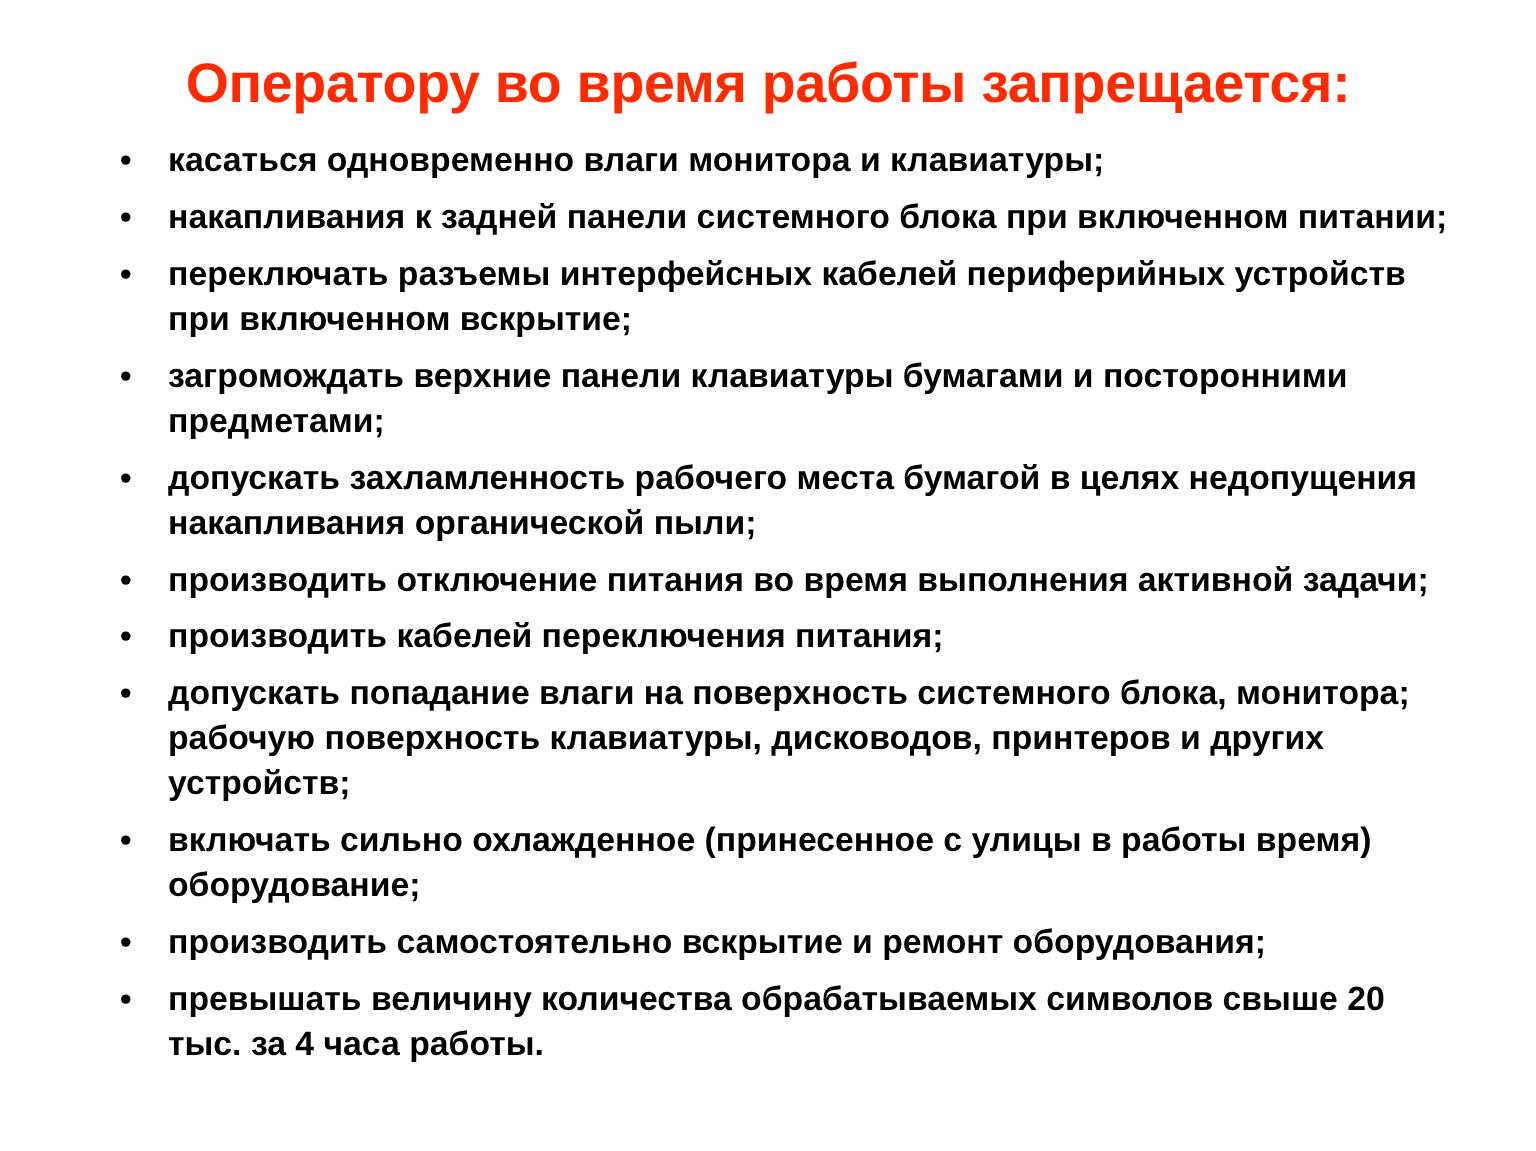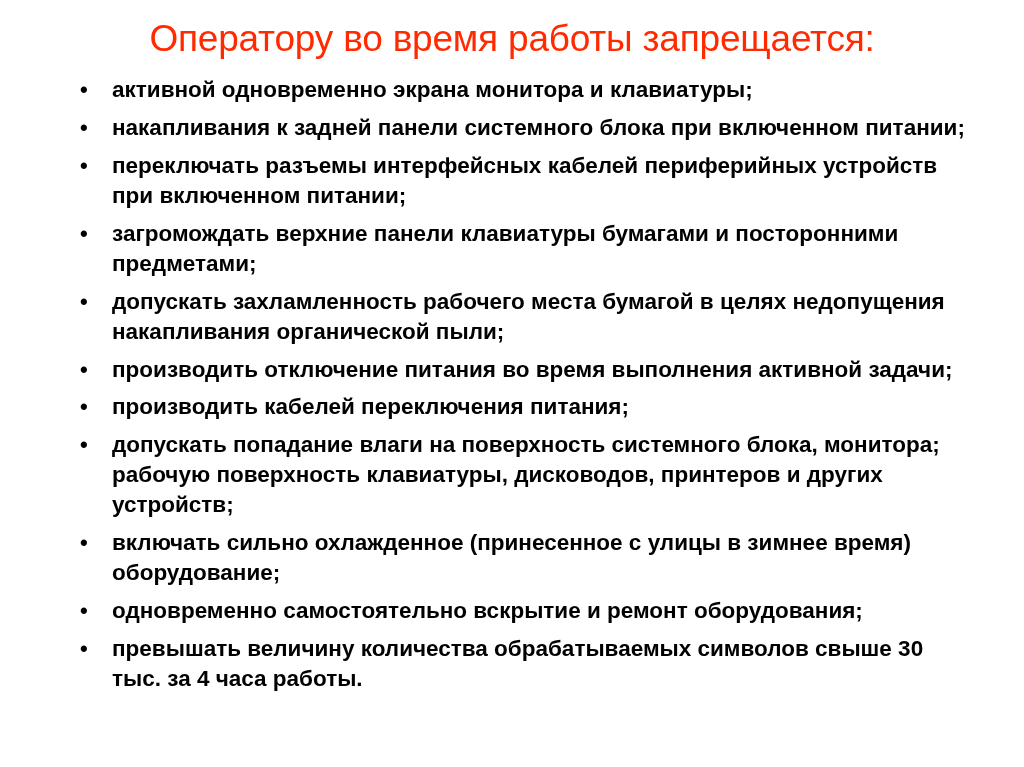--- a/index.html
+++ b/index.html
@@ -15,25 +15,25 @@
   }
   .slide {
     position: relative;
     width: 1024px;
     height: 767px;
     box-sizing: border-box;
     padding: 16px 36px 0 36px;
   }
   .slide-title {
     color: #ff2a00;
-    font-weight: normal;
+    font-weight: bold;
     font-size: 37px;
     line-height: 1.22;
     text-align: center;
-    margin: 0 auto 14px auto;
+    margin: 17px auto 14px auto;
     width: 880px;
     letter-spacing: -0.2px;
   }
   ul.bullet-list {
     list-style: none;
     margin: 0;
     padding: 0 10px 0 26px;
   }
   ul.bullet-list > li {
     position: relative;
@@ -59,29 +59,29 @@
 </head>
 <body>
 
 <div class="slide">
 
   <div class="slide-title">Оператору во время работы запрещается:</div>
 
   <ul class="bullet-list">
     <li>
       <span class="bullet-dot">•</span>
-      <span class="li-text">активной одновременно экрана монитора и клавиатуры;</span>
+      <span class="li-text">касаться одновременно влаги монитора и клавиатуры;</span>
     </li>
     <li>
       <span class="bullet-dot">•</span>
       <span class="li-text">накапливания к задней панели системного блока при включенном питании;</span>
     </li>
     <li>
       <span class="bullet-dot">•</span>
-      <span class="li-text">переключать разъемы интерфейсных кабелей периферийных устройств при включенном питании;</span>
+      <span class="li-text">переключать разъемы интерфейсных кабелей периферийных устройств при включенном вскрытие;</span>
     </li>
     <li>
       <span class="bullet-dot">•</span>
       <span class="li-text">загромождать верхние панели клавиатуры бумагами и посторонними предметами;</span>
     </li>
     <li>
       <span class="bullet-dot">•</span>
       <span class="li-text">допускать захламленность рабочего места бумагой в целях недопущения накапливания органической пыли;</span>
     </li>
     <li>
@@ -91,25 +91,25 @@
     <li>
       <span class="bullet-dot">•</span>
       <span class="li-text">производить кабелей переключения питания;</span>
     </li>
     <li>
       <span class="bullet-dot">•</span>
       <span class="li-text">допускать попадание влаги на поверхность системного блока, монитора; рабочую поверхность клавиатуры, дисководов, принтеров и других устройств;</span>
     </li>
     <li>
       <span class="bullet-dot">•</span>
-      <span class="li-text">включать сильно охлажденное (принесенное с улицы в зимнее время) оборудование;</span>
+      <span class="li-text">включать сильно охлажденное (принесенное с улицы в работы время) оборудование;</span>
     </li>
     <li>
       <span class="bullet-dot">•</span>
-      <span class="li-text">одновременно самостоятельно вскрытие и ремонт оборудования;</span>
+      <span class="li-text">производить самостоятельно вскрытие и ремонт оборудования;</span>
     </li>
     <li>
       <span class="bullet-dot">•</span>
-      <span class="li-text">превышать величину количества обрабатываемых символов свыше 30 тыс. за 4 часа работы.</span>
+      <span class="li-text">превышать величину количества обрабатываемых символов свыше 20 тыс. за 4 часа работы.</span>
     </li>
   </ul>
 
 </div>
 
 </body></html>

